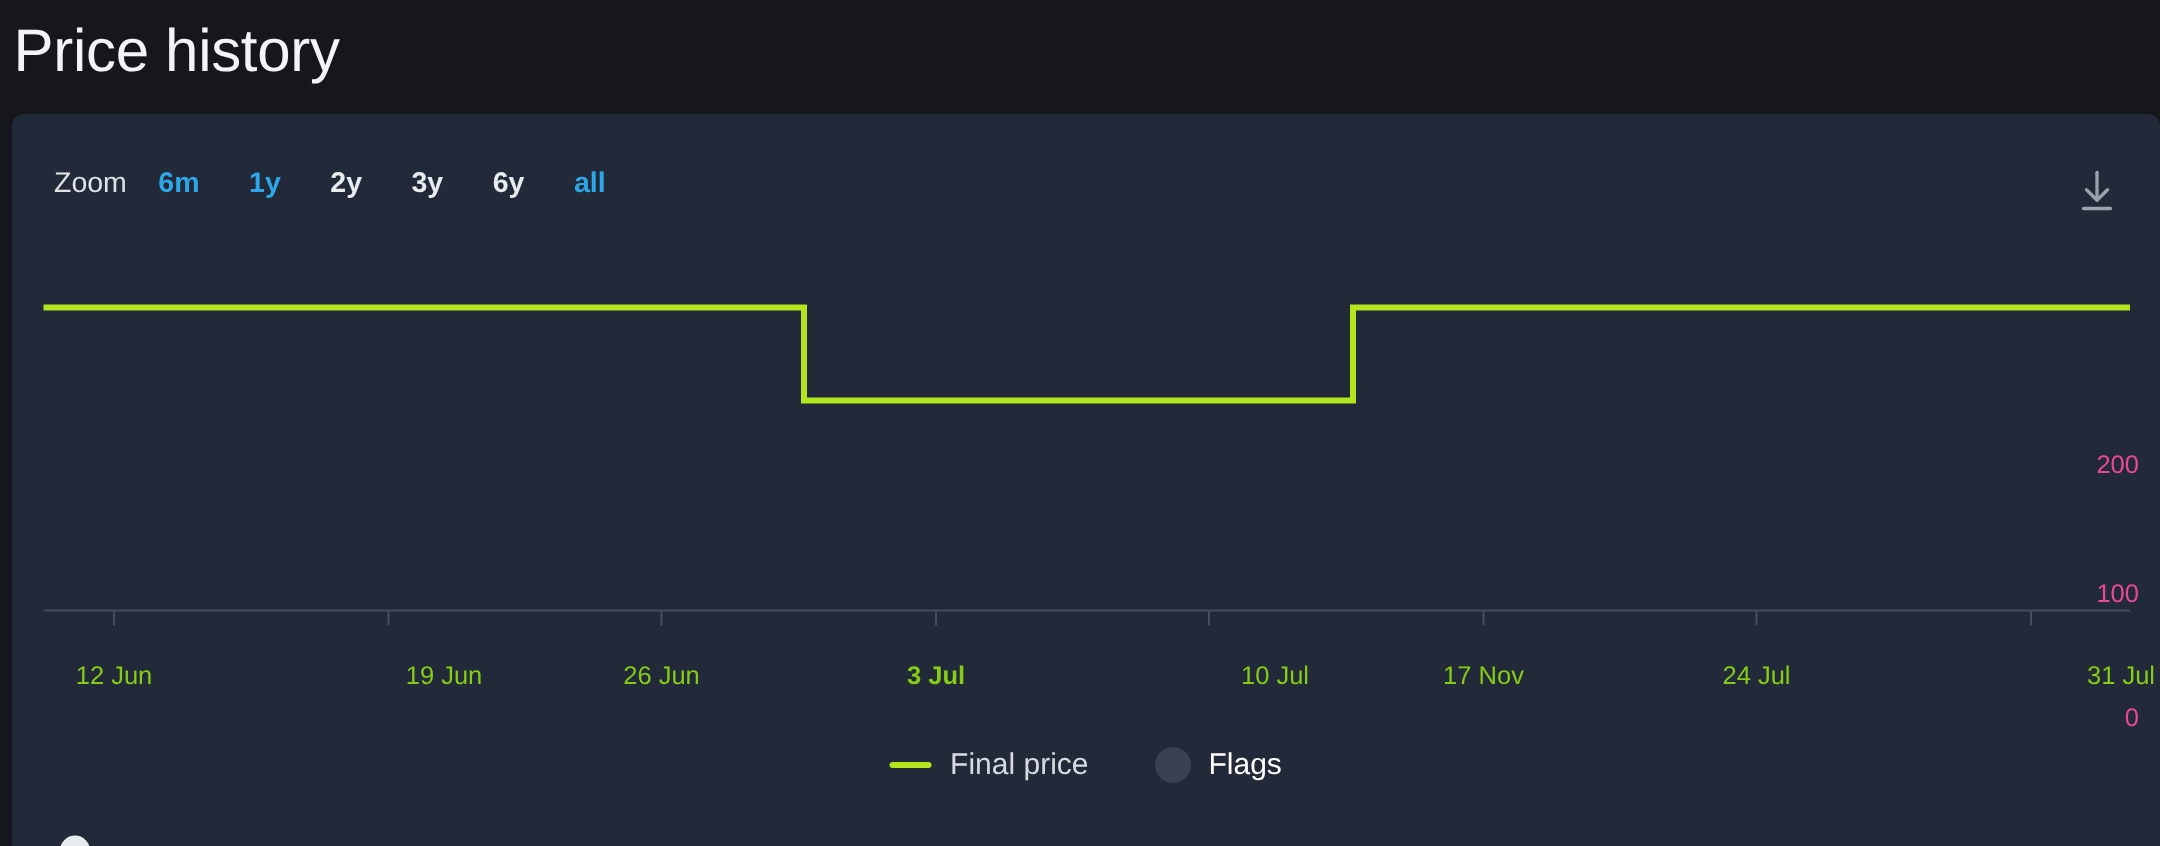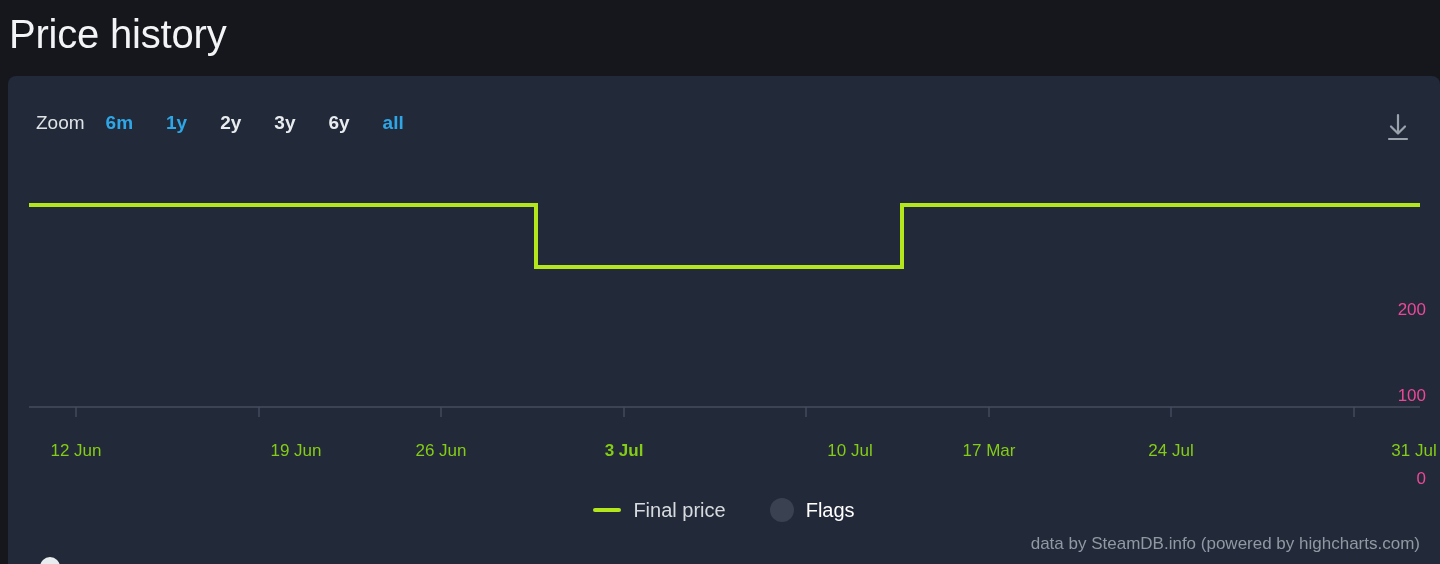--- a/index.html
+++ b/index.html
@@ -242,33 +242,32 @@
 
   <div class="y-label" style="top:224px;">200</div>
   <div class="y-label" style="top:310px;">100</div>
   <div class="y-label" style="top:393px;">0</div>
 
   <div class="x-label" style="left:68px;">12 Jun</div>
   <div class="x-label" style="left:251px;margin-left:37px;">19 Jun</div>
   <div class="x-label" style="left:433px;">26 Jun</div>
   <div class="x-label" style="left:616px;font-weight:bold;">3 Jul</div>
   <div class="x-label" style="left:798px;margin-left:44px;">10 Jul</div>
-  <div class="x-label" style="left:981px;">17 Mar</div>
+  <div class="x-label" style="left:981px;">17 Nov</div>
   <div class="x-label" style="left:1163px;">24 Jul</div>
   <div class="x-label" style="left:1406px;">31 Jul</div>
 
 
   <div id="legend">
     <div class="legend-item">
       <span class="legend-line" style="background:#b4e61e;"></span>
       <span class="legend-text">Final price</span>
     </div>
     <div class="legend-item disabled">
       <span class="legend-dot" style="background:#3a4150;"></span>
       <span class="legend-text">Flags</span>
     </div>
   </div>
 
-  <div id="credits">data by SteamDB.info (powered by highcharts.com)</div>
 
   <div id="bottom-marker"></div>
 
 </div>
 
 </body></html>

